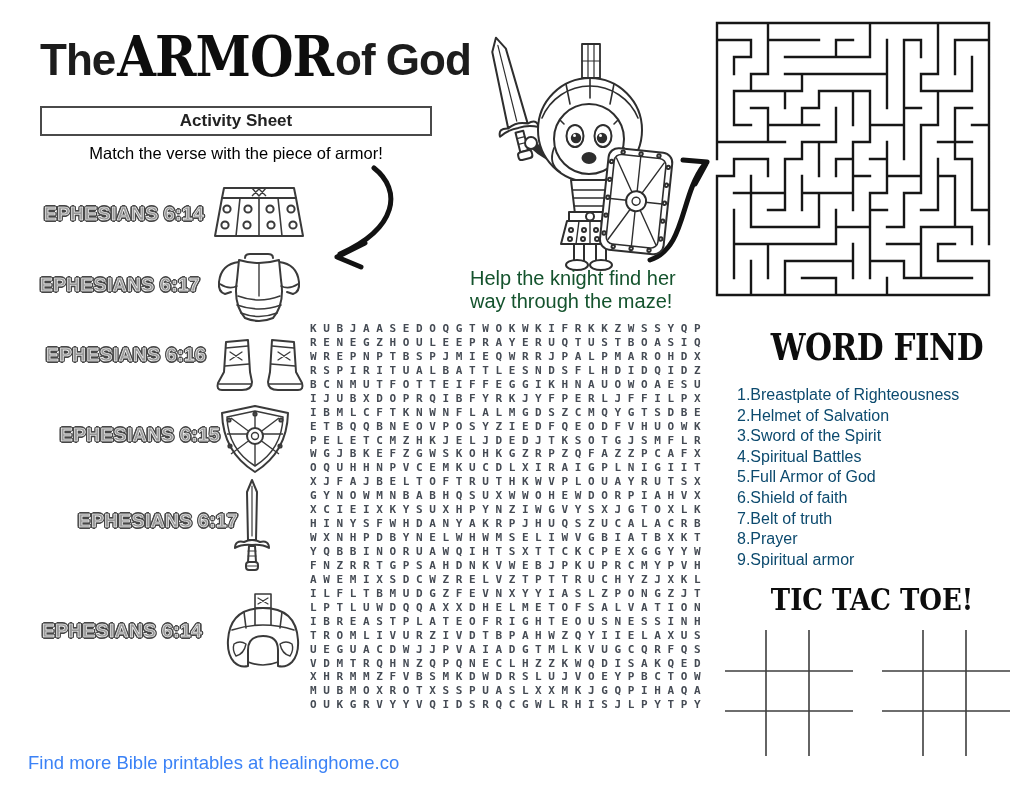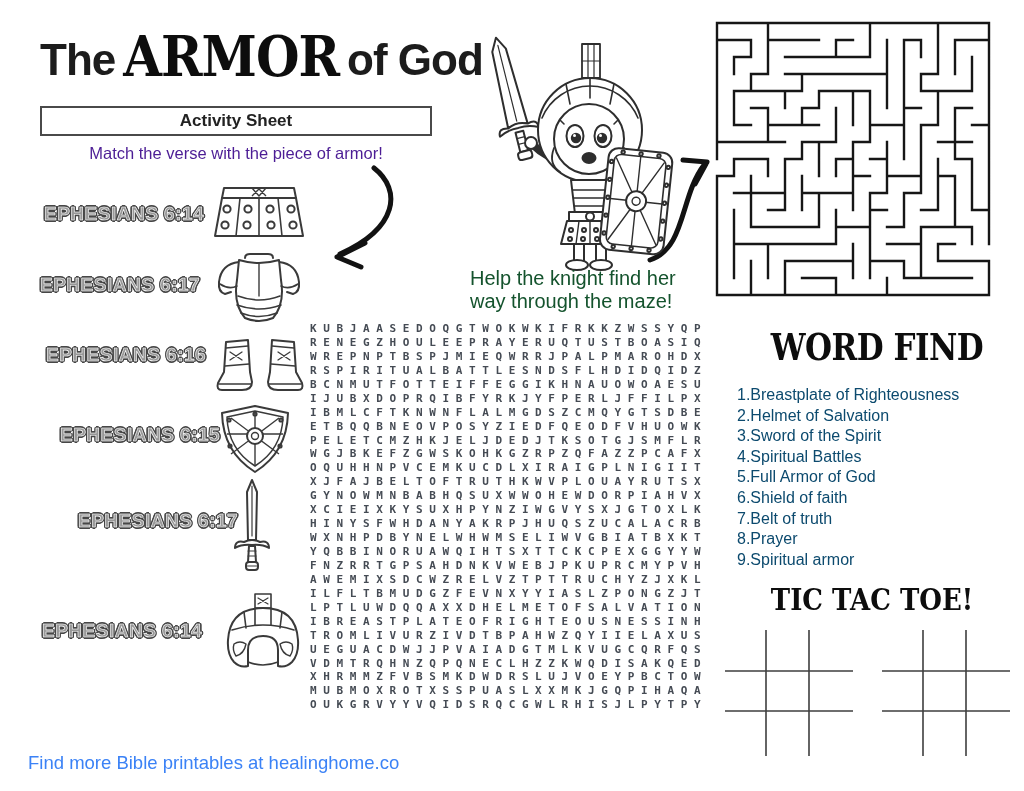--- a/index.html
+++ b/index.html
@@ -1,29 +1,29 @@
 <!DOCTYPE html>
 <html><head>
 <meta charset="utf-8">
 <style>
   html,body{margin:0;padding:0;background:#e8e8e8;}
   #page{position:relative;width:1024px;height:791px;background:#ffffff;overflow:hidden;
         font-family:"Liberation Sans",sans-serif;color:#2e2e2e;margin:0 auto;}
   .abs{position:absolute;}
 
   
-  #title{left:40px;top:28px;display:flex;align-items:baseline;gap:8px;white-space:nowrap;}
+  #title{left:40px;top:28px;display:flex;align-items:baseline;gap:2px;white-space:nowrap;}
   .title-sans{font-size:44px;font-weight:600;letter-spacing:-1px;color:#1c1c1c;}
   .display{font-family:"DejaVu Serif",serif;font-weight:700;color:#0d0d0d;}
   #title .display{font-size:50px;letter-spacing:-1px;display:inline-block;transform:scaleY(1.12);transform-origin:center 70%;}
 
   #banner-box{left:40px;top:106px;width:388px;height:26px;border:2px solid #4a4a4a;
               display:flex;align-items:center;justify-content:center;}
   #banner-box span{font-size:17px;font-weight:600;color:#222;}
-  #match-instr{left:40px;top:144px;width:392px;text-align:center;font-size:16.5px;color:#4c1d95;}
+  #match-instr{left:40px;top:144px;width:392px;text-align:center;font-size:16.5px;color:#000000;}
 
   
   .verse-label{font-weight:900;font-size:19px;letter-spacing:.5px;color:#989898;white-space:nowrap;
                -webkit-text-stroke:.6px #ffffff;
                text-shadow:-1.4px -1.4px 0 #474747,1.4px -1.4px 0 #474747,-1.4px 1.4px 0 #474747,
                            1.4px 1.4px 0 #474747,0 -1.6px 0 #474747,0 1.6px 0 #474747,
                            -1.6px 0 0 #474747,1.6px 0 0 #474747;}
   .armor-icon svg{display:block;}
 
   

